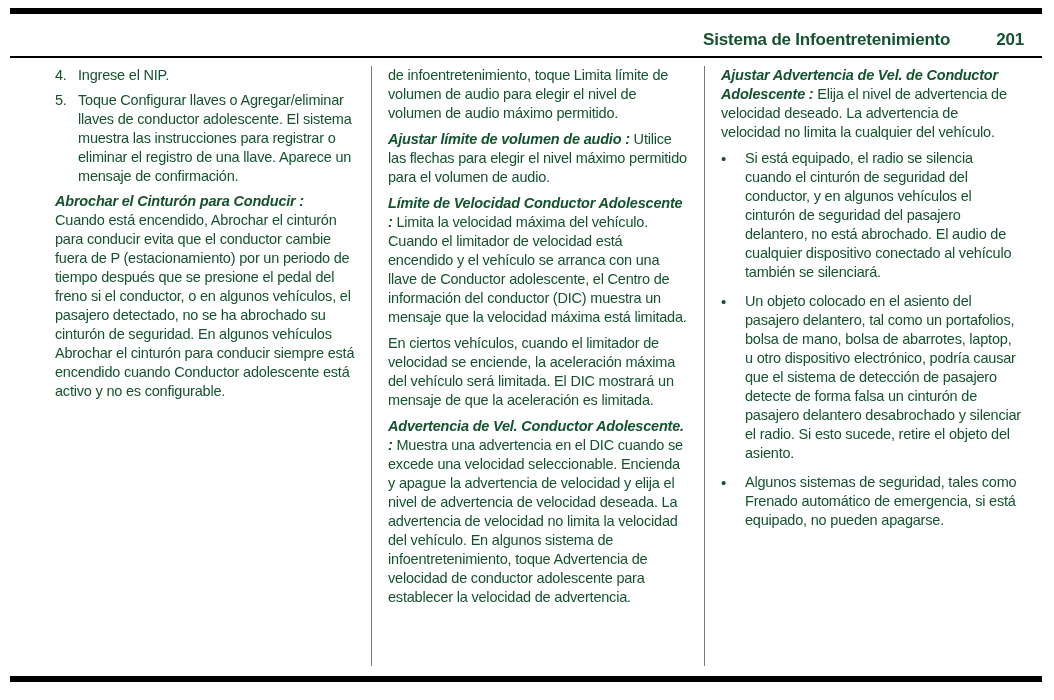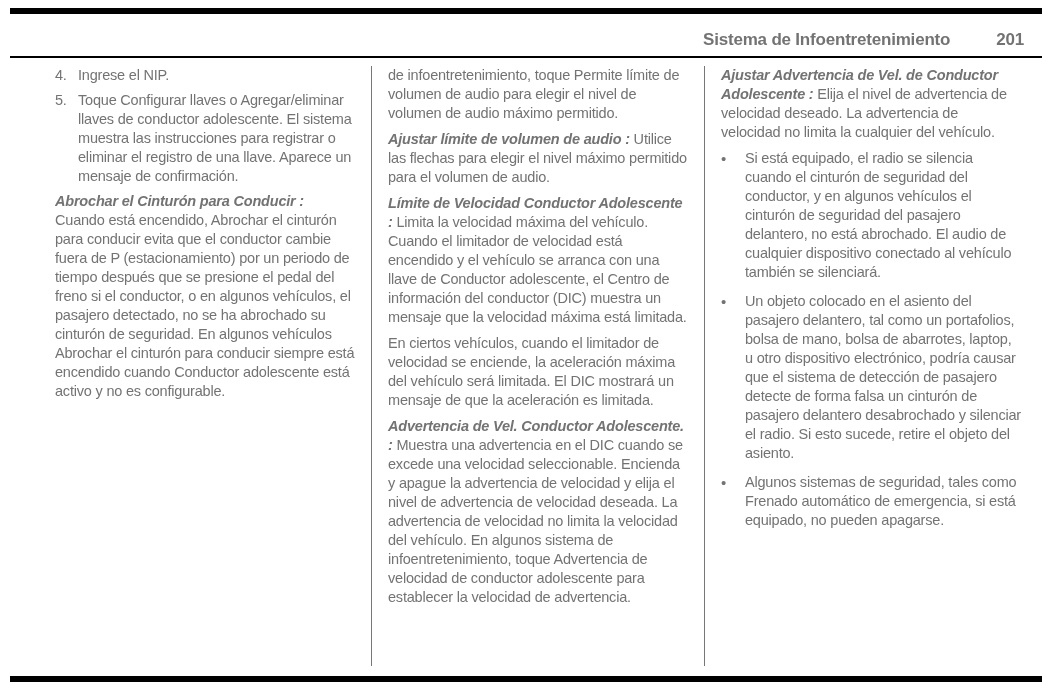--- a/index.html
+++ b/index.html
@@ -4,21 +4,21 @@
 <style>
   * { box-sizing: border-box; margin: 0; padding: 0; }
   html, body { background: #e8e8e8; }
   body { font-family: "Liberation Sans", sans-serif; }
   .page {
     position: relative;
     width: 1054px;
     height: 700px;
     background: #ffffff;
     overflow: hidden;
-    color: #737373;
+    color: #14532d;
   }
   .bar {
     position: absolute;
     left: 10px;
     right: 12px;
     height: 6px;
     background: #000;
   }
   .bar-top { top: 8px; }
   .bar-bottom { bottom: 18px; }
@@ -108,21 +108,21 @@
       <p class="block term">
         <b>Abrochar el Cinturón para Conducir :</b>
         <span>Cuando está encendido, Abrochar el cinturón para conducir evita que el conductor cambie fuera de P (estacionamiento) por un periodo de tiempo después que se presione el pedal del freno si el conductor, o en algunos vehículos, el pasajero detectado, no se ha abrochado su cinturón de seguridad. En algunos vehículos Abrochar el cinturón para conducir siempre está encendido cuando Conductor adolescente está activo y no es configurable.</span>
       </p>
 
     </div>
 
     <div class="vdiv"></div>
 
     <div class="col">
-      <p class="block">de infoentretenimiento, toque Permite límite de volumen de audio para elegir el nivel de volumen de audio máximo permitido.</p>
+      <p class="block">de infoentretenimiento, toque Limita límite de volumen de audio para elegir el nivel de volumen de audio máximo permitido.</p>
 
       <p class="block term">
         <b>Ajustar límite de volumen de audio :</b>
         <span>Utilice las flechas para elegir el nivel máximo permitido para el volumen de audio.</span>
       </p>
 
       <p class="block term">
         <b>Límite de Velocidad Conductor Adolescente :</b>
         <span>Limita la velocidad máxima del vehículo. Cuando el limitador de velocidad está encendido y el vehículo se arranca con una llave de Conductor adolescente, el Centro de información del conductor (DIC) muestra un mensaje que la velocidad máxima está limitada.</span>
       </p>

